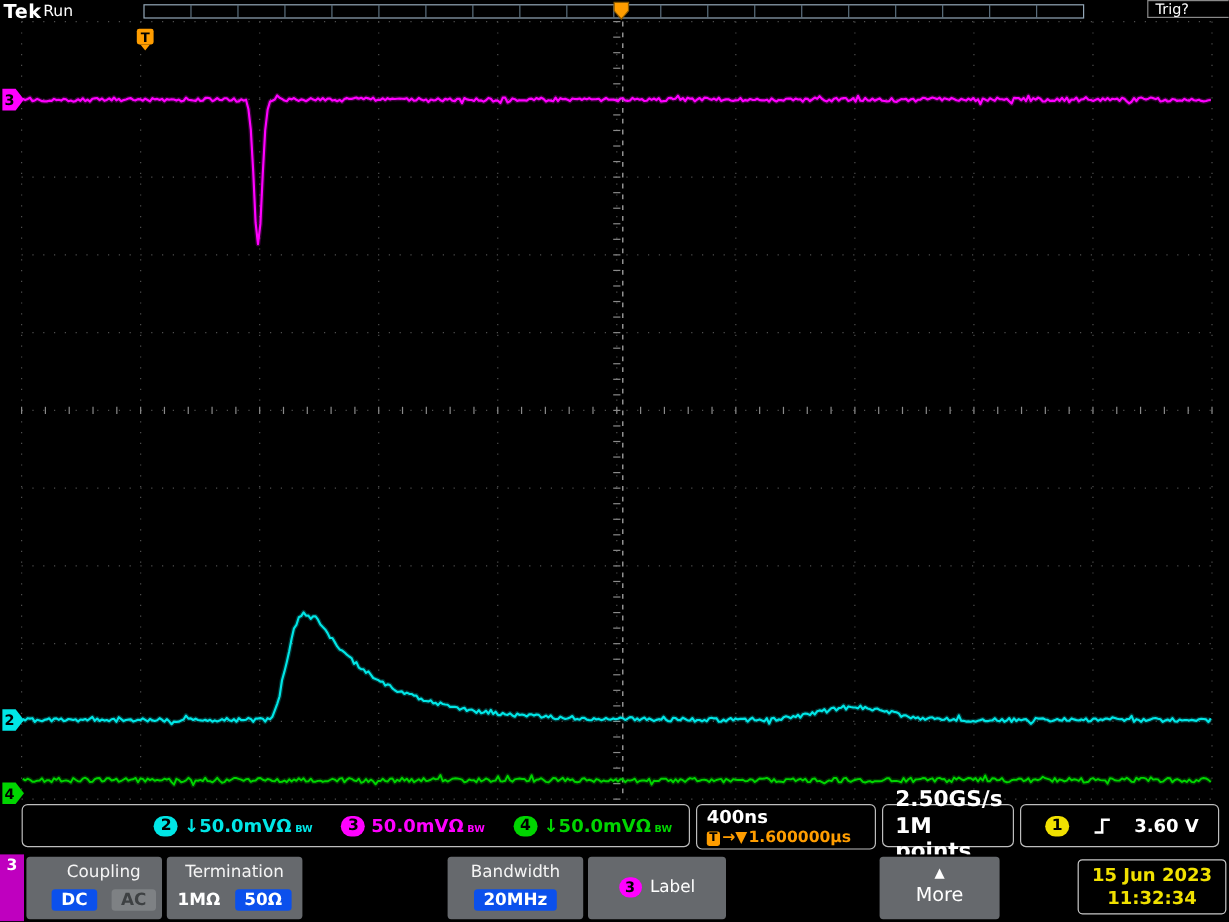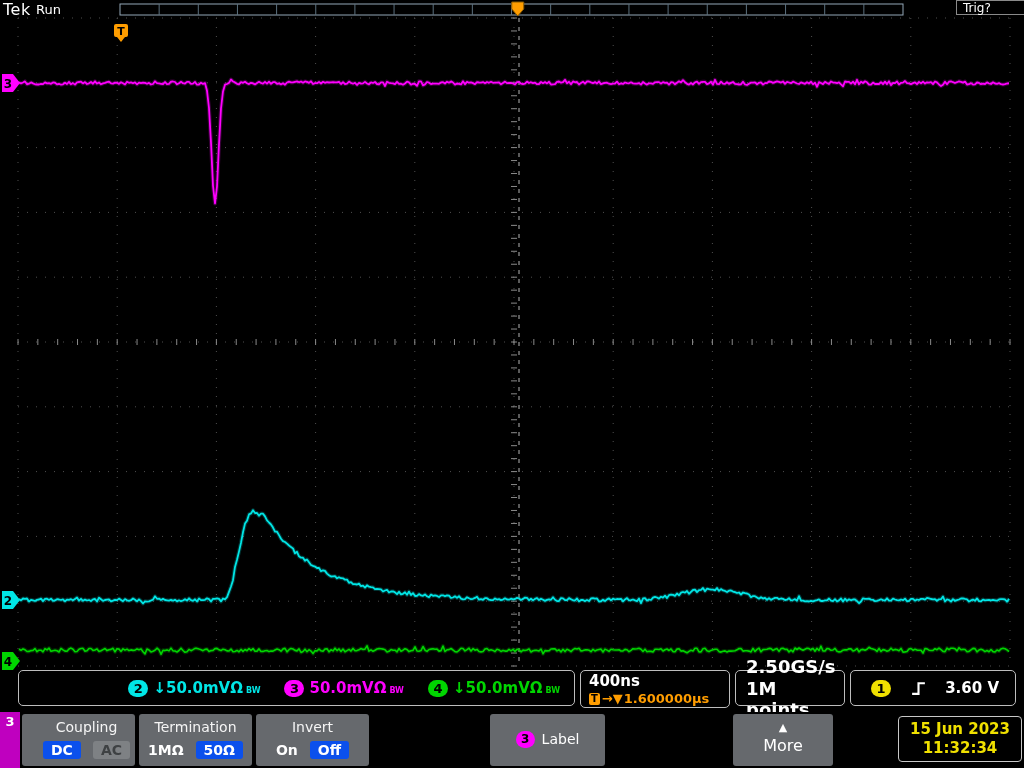--- a/index.html
+++ b/index.html
@@ -1,20 +1,20 @@
 <!DOCTYPE html>
 <html><head>
 <meta charset="utf-8">
 <style>
   html,body{margin:0;padding:0;background:#000;}
   .screen{position:relative;width:1024px;height:768px;background:#000;overflow:hidden;
           font-family:"DejaVu Sans", sans-serif;color:#fff;}
   
   .topbar{position:absolute;left:0;top:0;width:1024px;height:18px;z-index:3;}
-  .logo{position:absolute;left:3px;top:0px;font-size:16px;font-weight:normal;letter-spacing:0.5px;}
+  .logo{position:absolute;left:3px;top:0px;font-size:16px;font-weight:bold;letter-spacing:0.5px;}
   .run{position:absolute;left:36px;top:2px;font-size:13px;}
   .trigbox{position:absolute;left:956px;top:0px;width:82px;height:15px;border:1px solid #8a8a8a;
            font-size:12px;line-height:15px;padding-left:6px;box-sizing:border-box;}
   
   #scope{position:absolute;left:0;top:0;z-index:1;pointer-events:none;}
   
   .readbar{position:absolute;left:0;top:668px;width:1024px;height:42px;z-index:2;}
   .box{position:absolute;top:2px;height:36px;border:1px solid #bdbdbd;border-radius:5px;
        box-sizing:border-box;background:#000;}
   .chbox{left:18px;width:557px;display:flex;align-items:center;justify-content:flex-end;
@@ -291,25 +291,24 @@
           <span class="opt disabled">AC</span>
         </span>
       </div>
       <div class="mbtn" style="left: 139px; width: 113px;">
         <span class="mtitle">Termination</span>
         <span class="optrow">
           <span class="opt plain">1MΩ</span>
           <span class="opt active" style="background: rgb(11, 80, 236);">50Ω</span>
         </span>
       </div>
-      <div class="mbtn" style="left: 256px; width: 113px;">
-        <span class="mtitle">Invert</span>
+      <div class="mbtn" style="left: 373px; width: 113px;">
+        <span class="mtitle">Bandwidth</span>
         <span class="optrow">
-          <span class="opt plain">On</span>
-          <span class="opt active" style="background: rgb(11, 80, 236);">Off</span>
+          <span class="opt active" style="background: rgb(11, 80, 236);">20MHz</span>
         </span>
       </div>
       <div class="mbtn center" style="left: 490px; width: 115px;">
         <span class="lblrow">
           <span class="mbadge" style="background: rgb(255, 0, 255);">3</span>
           <span>Label</span>
         </span>
       </div>
       <div class="mbtn center" style="left: 733px; width: 100px;">
         <span class="arrow">▲</span>

